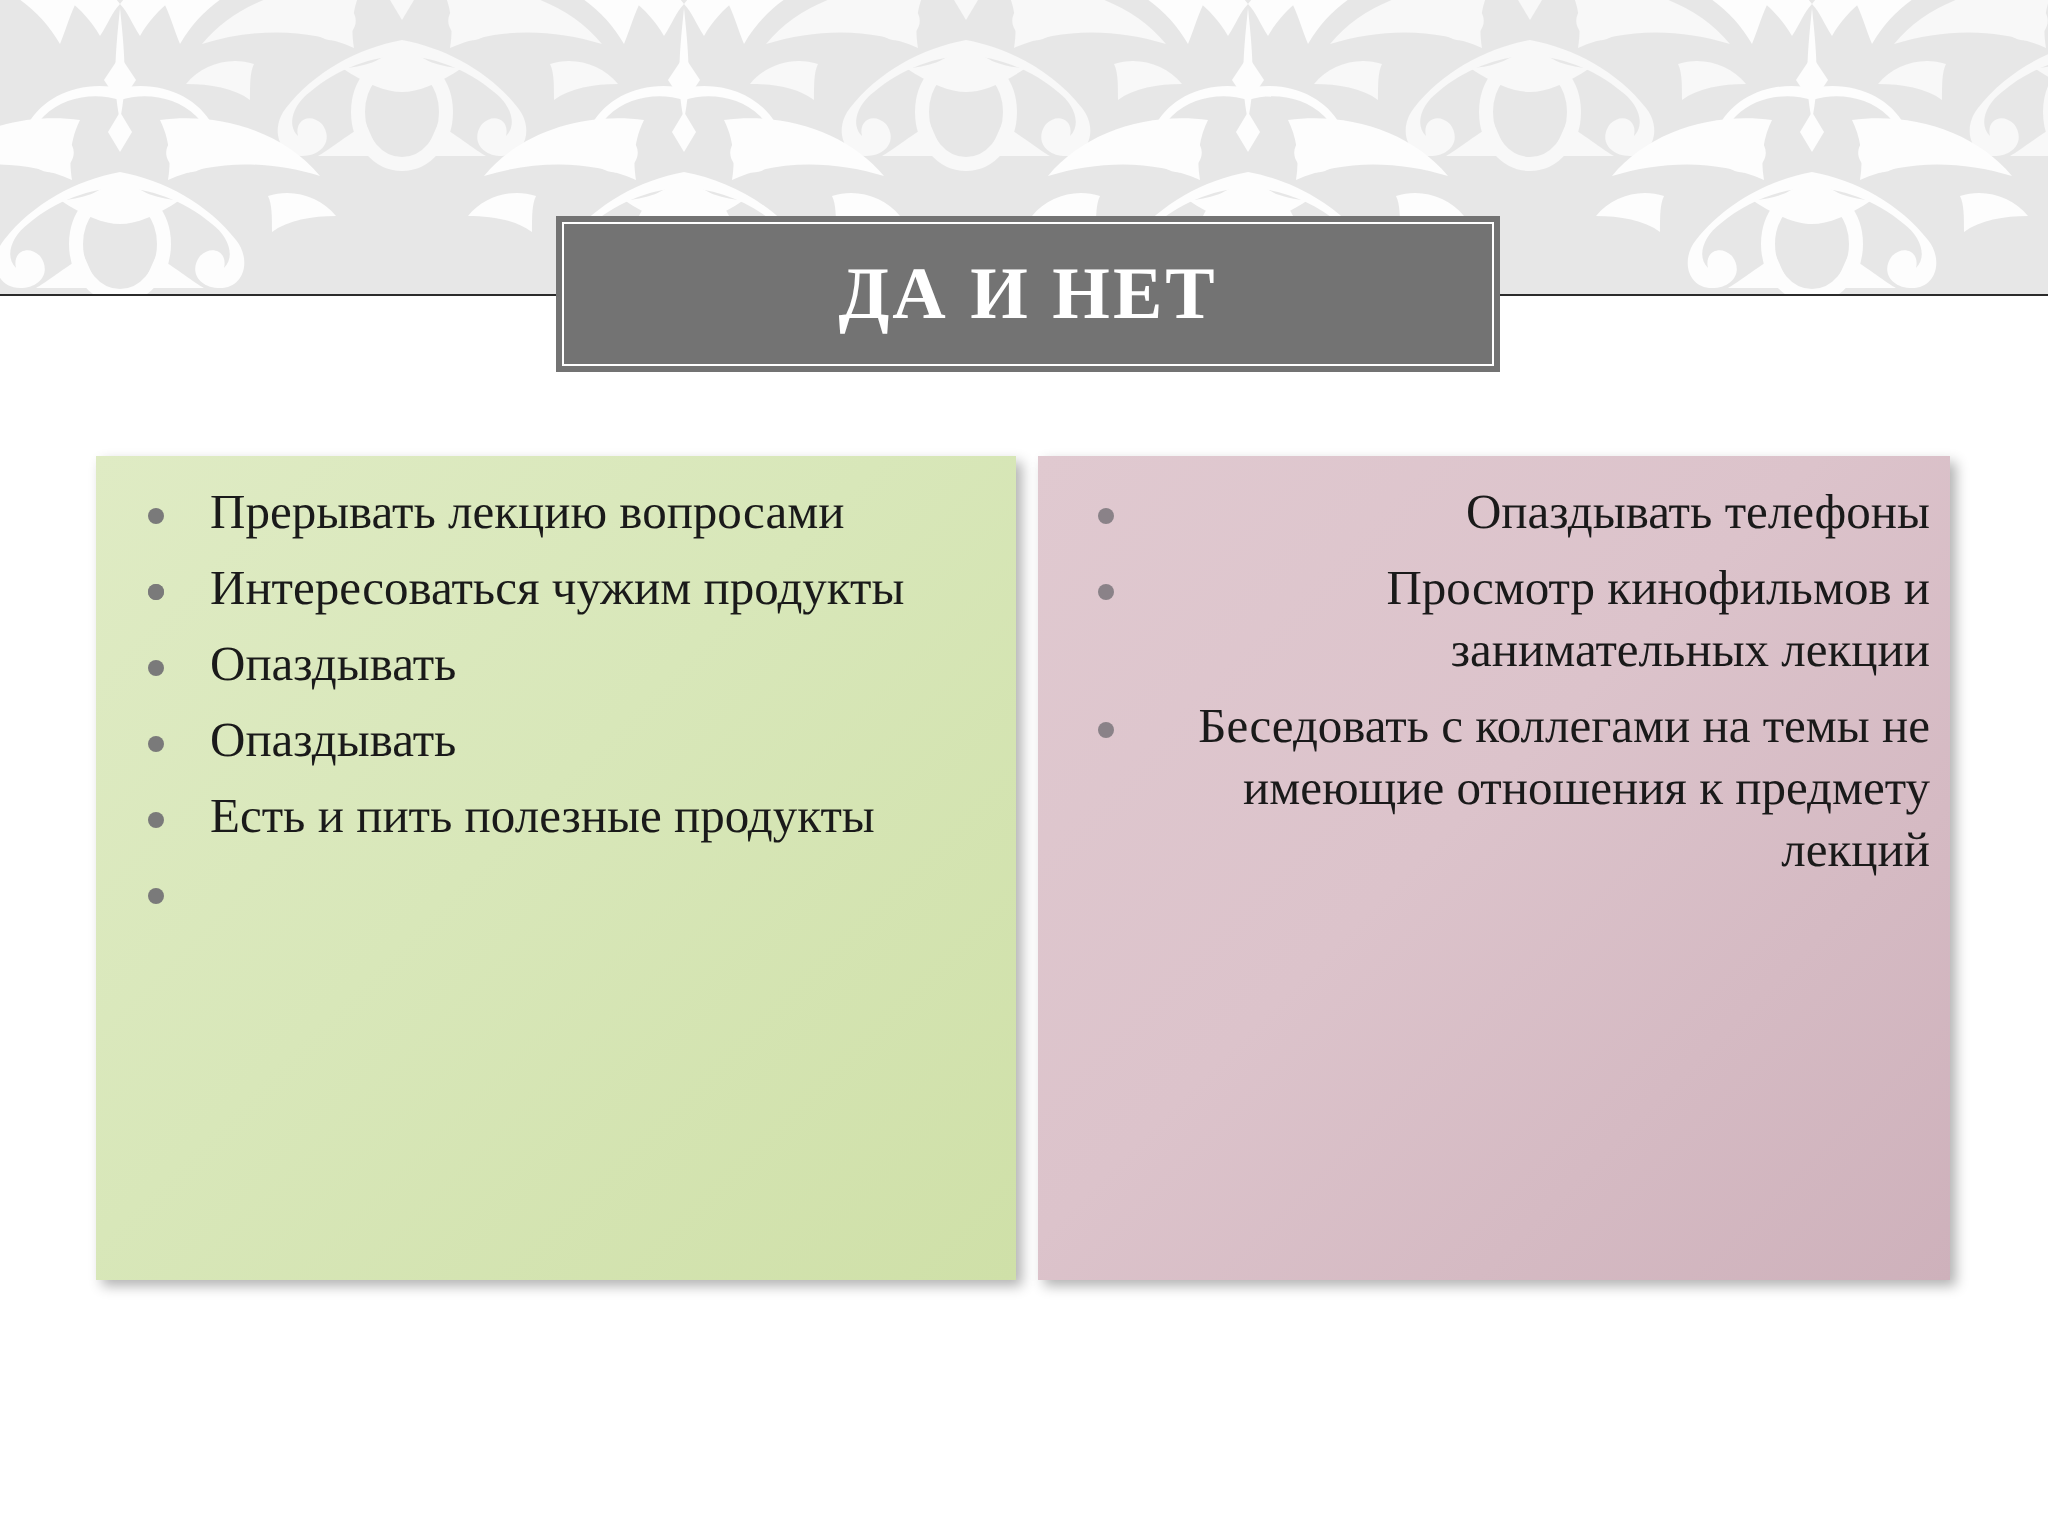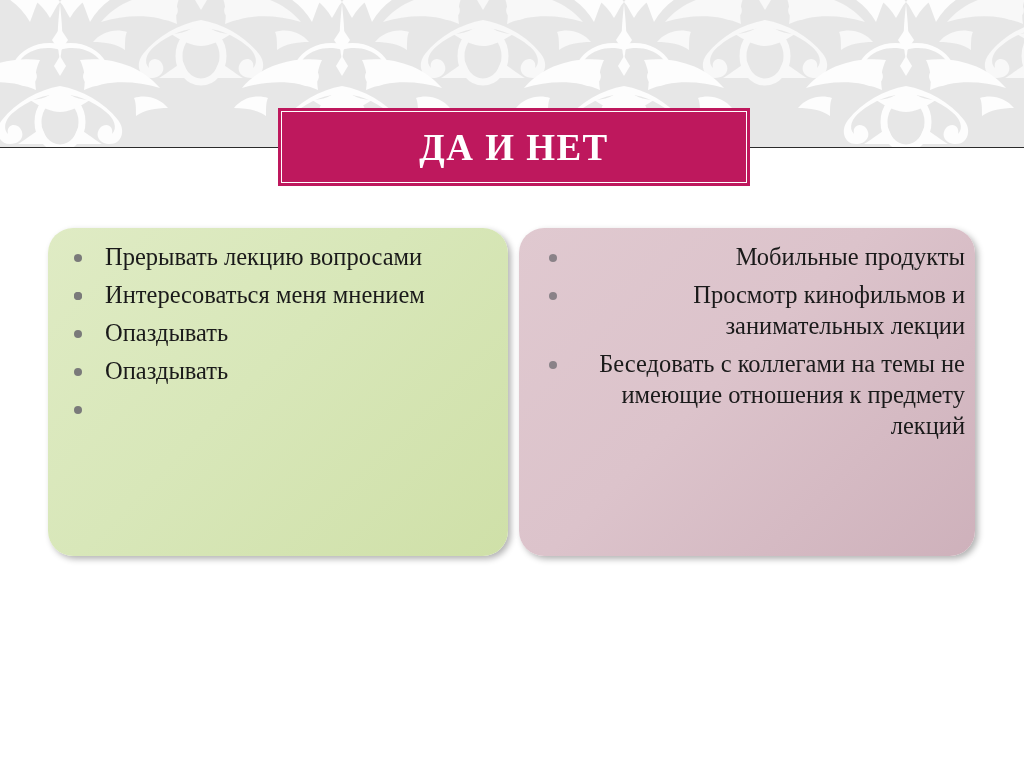--- a/index.html
+++ b/index.html
@@ -42,21 +42,21 @@
     background: #2b2b2b;
   }
 
   
   .title-plate {
     position: absolute;
     left: 278px;
     top: 108px;
     width: 472px;
     height: 78px;
-    background: #be185d;
+    background: #737373;
     box-sizing: border-box;
     padding: 3px;
     z-index: 5;
   }
   .title-plate-inner {
     width: 100%;
     height: 100%;
     border: 1px solid #ffffff;
     box-sizing: border-box;
     display: flex;
@@ -70,24 +70,23 @@
     letter-spacing: 1.5px;
     line-height: 1;
     white-space: nowrap;
     font-family: "Liberation Serif", "DejaVu Serif", serif;
   }
 
   
   .panel {
     position: absolute;
     top: 228px;
-    height: 328px;
+    height: 412px;
     box-sizing: border-box;
     box-shadow: 3px 3px 6px rgba(0,0,0,0.30);
-    border-radius: 25px;
   }
   .panel-left {
     left: 48px;
     width: 460px;
     background: linear-gradient(135deg, #dfebc4 0%, #d8e7b9 45%, #cfe0a8 100%);
     padding: 14px 16px 14px 8px;
   }
   .panel-right {
     left: 519px;
     width: 456px;
@@ -199,41 +198,45 @@
   <ul class="bullets">
     <li>
       <span class="bullet-dot"></span>
       <span>Прерывать лекцию вопросами</span>
     </li>
     <li>
       <span class="bullet-dot"></span>
     </li>
     <li>
       <span class="bullet-dot"></span>
-      <span>Интересоваться меня мнением</span>
+      <span>Интересоваться чужим продукты</span>
     </li>
     <li>
       <span class="bullet-dot"></span>
       <span>Опаздывать</span>
     </li>
     <li>
       <span class="bullet-dot"></span>
       <span>Опаздывать</span>
+    </li>
+    <li>
+      <span class="bullet-dot"></span>
+      <span>Есть и пить полезные продукты</span>
     </li>
     <li>
       <span class="bullet-dot"></span>
     </li>
   </ul>
 </div>
 
 <div class="panel panel-right">
   <ul class="bullets">
     <li>
       <span class="bullet-dot"></span>
-      <span>Мобильные продукты</span>
+      <span>Опаздывать телефоны</span>
     </li>
     <li>
       <span class="bullet-dot"></span>
       <span>Просмотр кинофильмов и занимательных лекции</span>
     </li>
     <li>
       <span class="bullet-dot"></span>
       <span>Беседовать с коллегами на темы не имеющие отношения к предмету лекций</span>
     </li>
   </ul>

